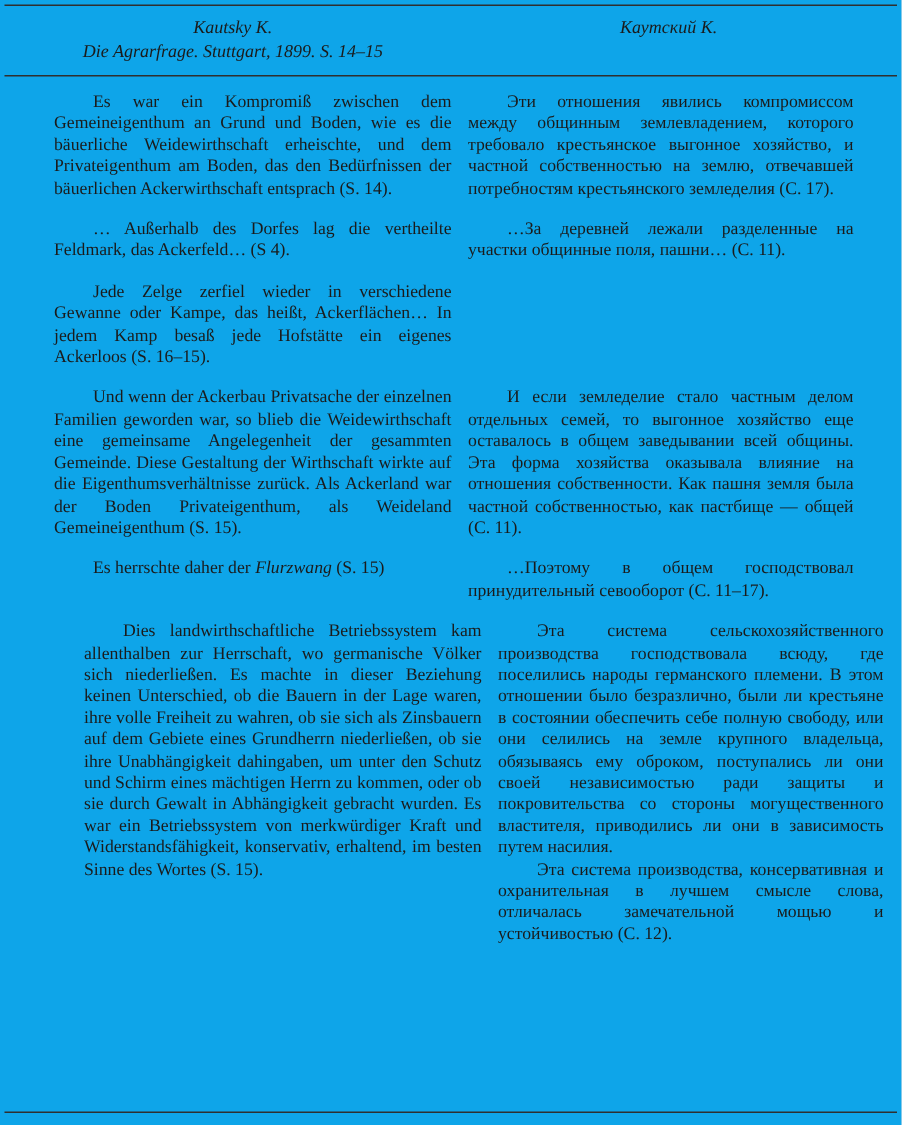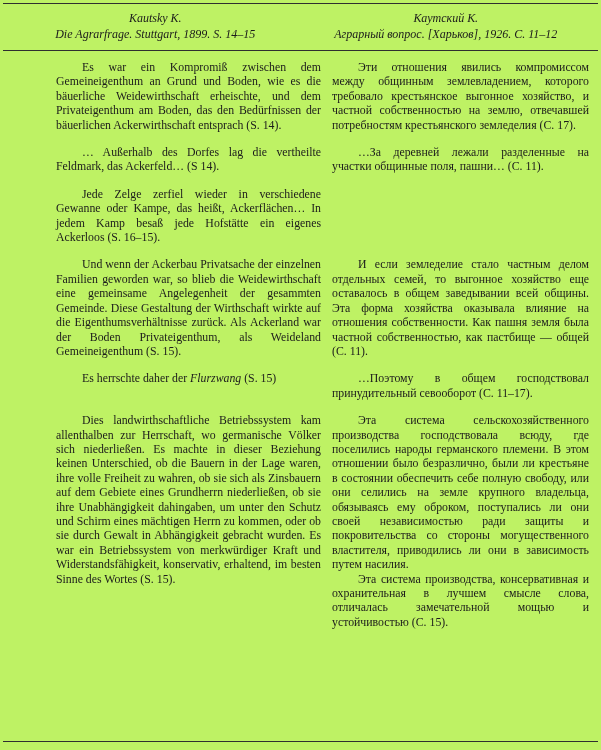--- a/index.html
+++ b/index.html
@@ -1,20 +1,20 @@
 <!DOCTYPE html>
 <html><head>
 <meta charset="utf-8">
 <style>
   html, body { margin: 0; padding: 0; background: #e8e8e8; }
   .page {
     position: relative;
     width: 601px;
     height: 750px;
-    background: #bef264;
+    background: #0ea5e9;
     box-sizing: border-box;
     overflow: hidden;
     font-family: "Liberation Serif", "DejaVu Serif", serif;
     color: #1b1b1b;
   }
   .rule {
     height: 0;
     border-top: 1px solid #2f2f2f;
     margin: 0 3px;
   }
@@ -31,28 +31,28 @@
     padding: 7px 10px 8px 10px;
   }
   .header-col {
     flex: 1;
     text-align: center;
     font-style: italic;
     font-size: 12px;
     line-height: 15.5px;
   }
   .body {
-    padding: 9px 12px 0 56px;
+    padding: 9px 12px 0 36px;
   }
   .row {
     display: flex;
     align-items: flex-start;
     margin-bottom: 13px;
   }
-  .row:last-child { margin-bottom: 0; }
+  .row:last-child { margin-bottom: 0; justify-content: flex-end; }
   .cell {
     font-size: 11.8px;
     line-height: 14.4px;
     text-align: justify;
   }
   .cell.german { width: 265px; margin-right: 11px; }
   .cell.russian { width: 257px; }
   .cell p {
     margin: 0;
     text-indent: 26px;
@@ -68,40 +68,39 @@
 
   <div class="rule top"></div>
 
   <div class="header">
     <div class="header-col">
       <div>Kautsky K.</div>
       <div>Die Agrarfrage. Stuttgart, 1899. S. 14–15</div>
     </div>
     <div class="header-col">
       <div>Каутский К.</div>
-      <div>Аграрный вопрос. [Харьков], 1926. С. 11–12</div>
     </div>
   </div>
 
   <div class="rule"></div>
 
   <div class="body">
 
     <div class="row">
       <div class="cell german" lang="de">
         <p>Es war ein Kompromiß zwischen dem Gemeineigenthum an Grund und Boden, wie es die bäuerliche Weidewirthschaft erheischte, und dem Privateigenthum am Boden, das den Bedürfnissen der bäuerlichen Ackerwirthschaft entsprach (S. 14).</p>
       </div>
       <div class="cell russian" lang="ru">
         <p>Эти отношения явились компромиссом между общинным землевладением, которого требовало крестьянское выгонное хозяйство, и частной собственностью на землю, отвечавшей потребностям крестьянского земледелия (С. 17).</p>
       </div>
     </div>
 
     <div class="row">
       <div class="cell german" lang="de">
-        <p>… Außerhalb des Dorfes lag die vertheilte Feldmark, das Ackerfeld… (S 14).</p>
+        <p>… Außerhalb des Dorfes lag die vertheilte Feldmark, das Ackerfeld… (S 4).</p>
       </div>
       <div class="cell russian" lang="ru">
         <p>…За деревней лежали разделенные на участки общинные поля, пашни… (С. 11).</p>
       </div>
     </div>
 
     <div class="row">
       <div class="cell german" lang="de">
         <p>Jede Zelge zerfiel wieder in verschiedene Gewanne oder Kampe, das heißt, Ackerflächen… In jedem Kamp besaß jede Hofstätte ein eigenes Ackerloos (S. 16–15).</p>
       </div>
@@ -124,21 +123,21 @@
         <p>…Поэтому в общем господствовал принудительный севооборот (С. 11–17).</p>
       </div>
     </div>
 
     <div class="row">
       <div class="cell german" lang="de">
         <p>Dies landwirthschaftliche Betriebssystem kam allenthalben zur Herrschaft, wo germanische Völker sich niederließen. Es machte in dieser Beziehung keinen Unterschied, ob die Bauern in der Lage waren, ihre volle Freiheit zu wahren, ob sie sich als Zinsbauern auf dem Gebiete eines Grundherrn niederließen, ob sie ihre Unabhängigkeit dahingaben, um unter den Schutz und Schirm eines mächtigen Herrn zu kommen, oder ob sie durch Gewalt in Abhängigkeit gebracht wurden. Es war ein Betriebssystem von merkwürdiger Kraft und Widerstandsfähigkeit, konservativ, erhaltend, im besten Sinne des Wortes (S. 15).</p>
       </div>
       <div class="cell russian" lang="ru">
         <p>Эта система сельскохозяйственного производства господствовала всюду, где поселились народы германского племени. В этом отношении было безразлично, были ли крестьяне в состоянии обеспечить себе полную свободу, или они селились на земле крупного владельца, обязываясь ему оброком, поступались ли они своей независимостью ради защиты и покровительства со стороны могущественного властителя, приводились ли они в зависимость путем насилия.</p>
-        <p>Эта система производства, консервативная и охранительная в лучшем смысле слова, отличалась замечательной мощью и устойчивостью (С. 15).</p>
+        <p>Эта система производства, консервативная и охранительная в лучшем смысле слова, отличалась замечательной мощью и устойчивостью (С. 12).</p>
       </div>
     </div>
 
   </div>
 
   <div class="rule bottom"></div>
 
 </div>
 
 </body></html>

